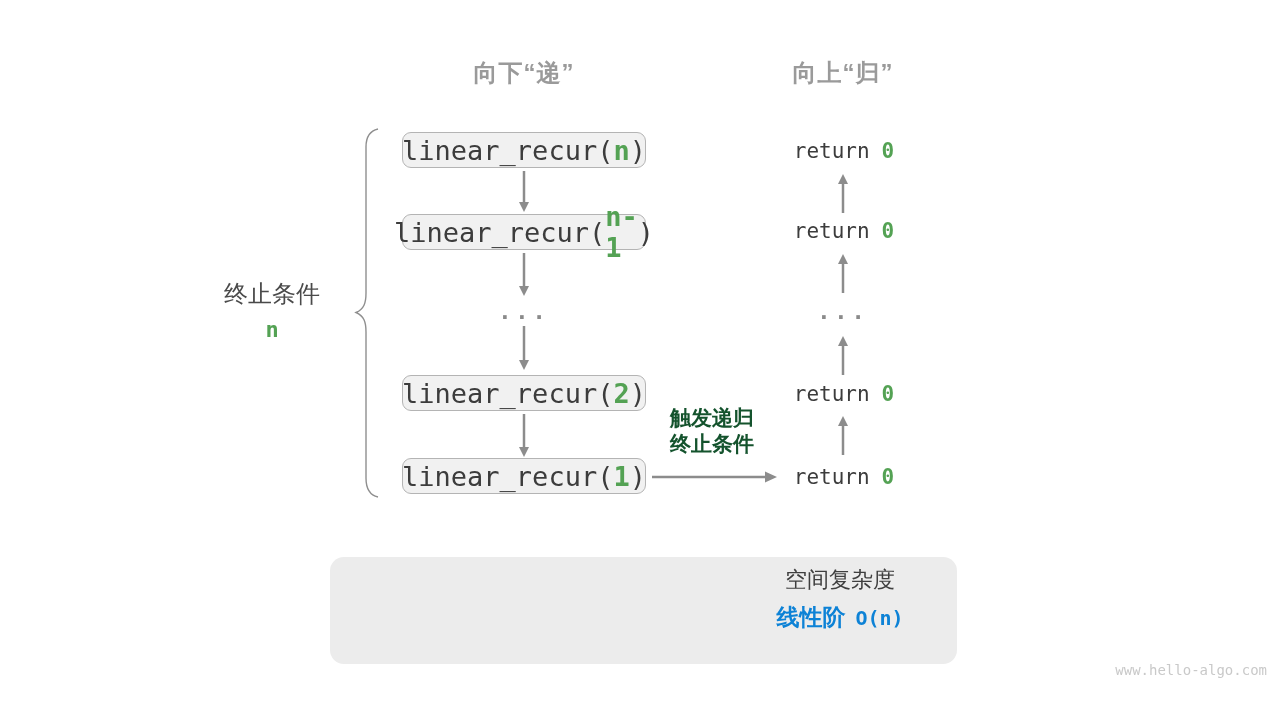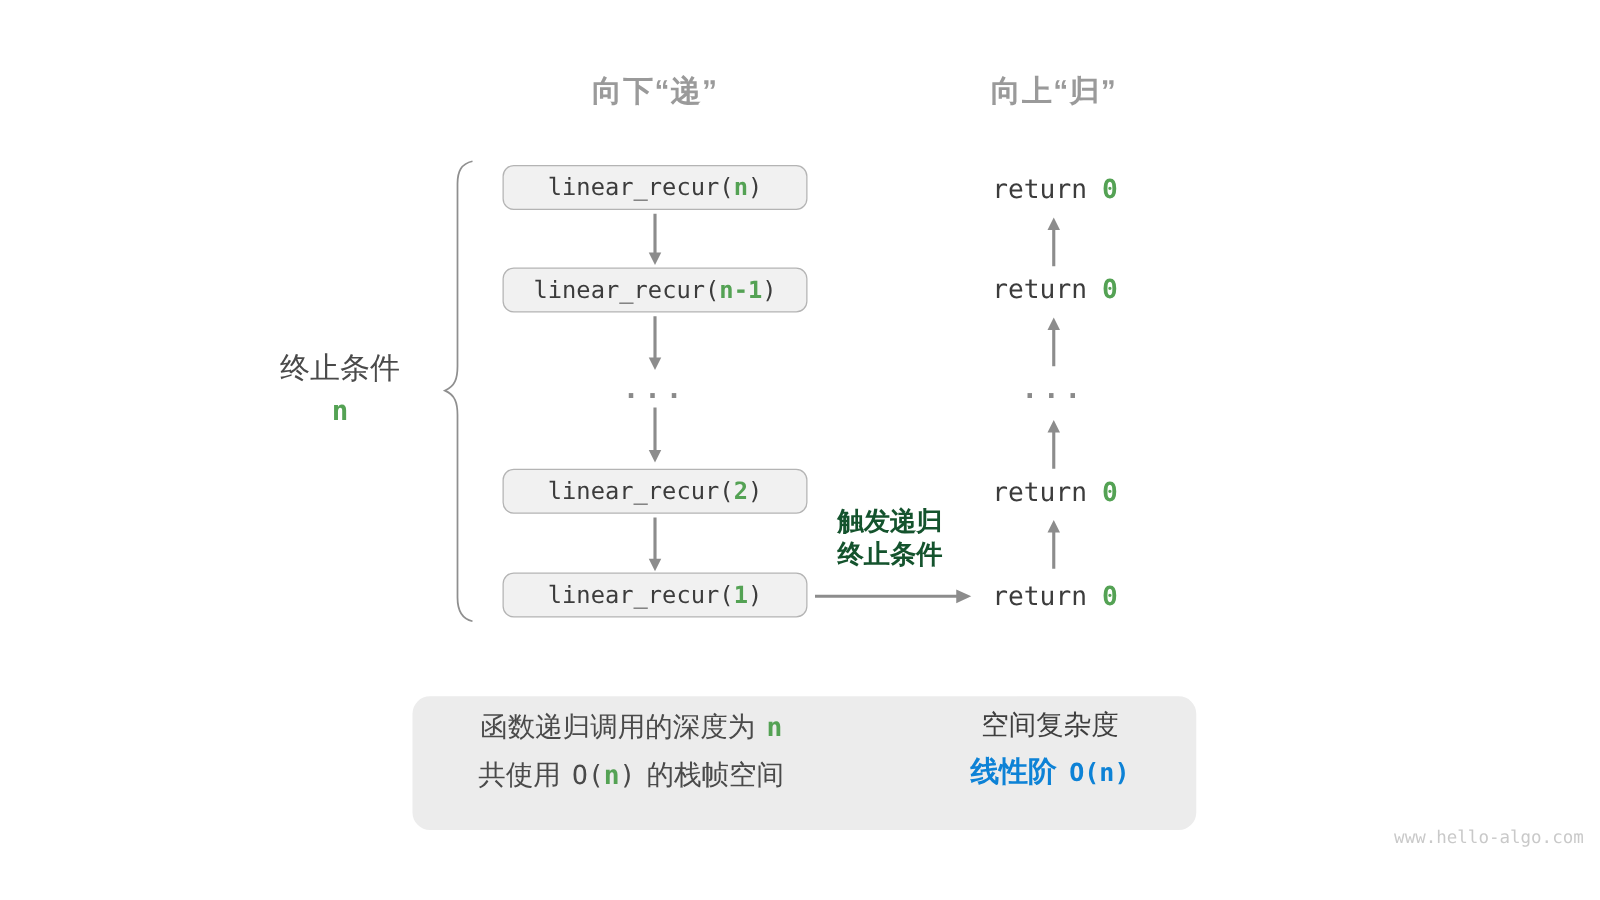--- a/index.html
+++ b/index.html
@@ -10,21 +10,21 @@
   }
   .abs{position:absolute;}
   .center{display:flex;align-items:center;justify-content:center;}
   .col-header{
     width:244px;height:30px;font-size:24px;font-weight:bold;color:#9a9a9a;
     letter-spacing:1px;
   }
   .call-box{
     left:402px;width:244px;height:36px;background:#f1f1f1;
     border:1.5px solid #b4b4b4;border-radius:9px;box-sizing:border-box;
-    font-family:"DejaVu Sans Mono",monospace;font-size:19px;color:#3c3c3c;
+    font-family:"DejaVu Sans Mono",monospace;font-size:27px;color:#3c3c3c;
   }
   .green{color:#54a254;font-weight:bold;}
   .return-row{
     left:780px;width:128px;height:26px;
     font-family:"DejaVu Sans Mono",monospace;font-size:21px;color:#3c3c3c;
   }
   .return-row .val{margin-left:12px;}
   .dots{
     width:80px;height:24px;font-family:"DejaVu Sans Mono",monospace;
     font-size:22px;font-weight:bold;color:#8a8a8a;letter-spacing:4px;line-height:10px;
@@ -140,28 +140,20 @@
     <span>return</span>
       <span class="green val">0</span>
   </div>
 
   <div class="abs trigger">
     <div>触发递归</div>
     <div>终止条件</div>
   </div>
 
   <div class="abs summary-box"></div>
-  <div class="abs sum-left">
-    <div class="row1">
-      <span>函数递归调用的深度为</span><span class="green code gap-l">n</span>
-    </div>
-    <div class="row2">
-      <span class="gap-r">共使用</span><span class="code">O(</span><span class="green code">n</span><span class="code gap-r">)</span><span>的栈帧空间</span>
-    </div>
-  </div>
   <div class="abs sum-right">
     <div class="title">空间复杂度</div>
     <div class="result">
       <span>线性阶</span><span class="code">O(n)</span>
     </div>
   </div>
 
   <div class="abs watermark">www.hello-algo.com</div>
 
 </div>

